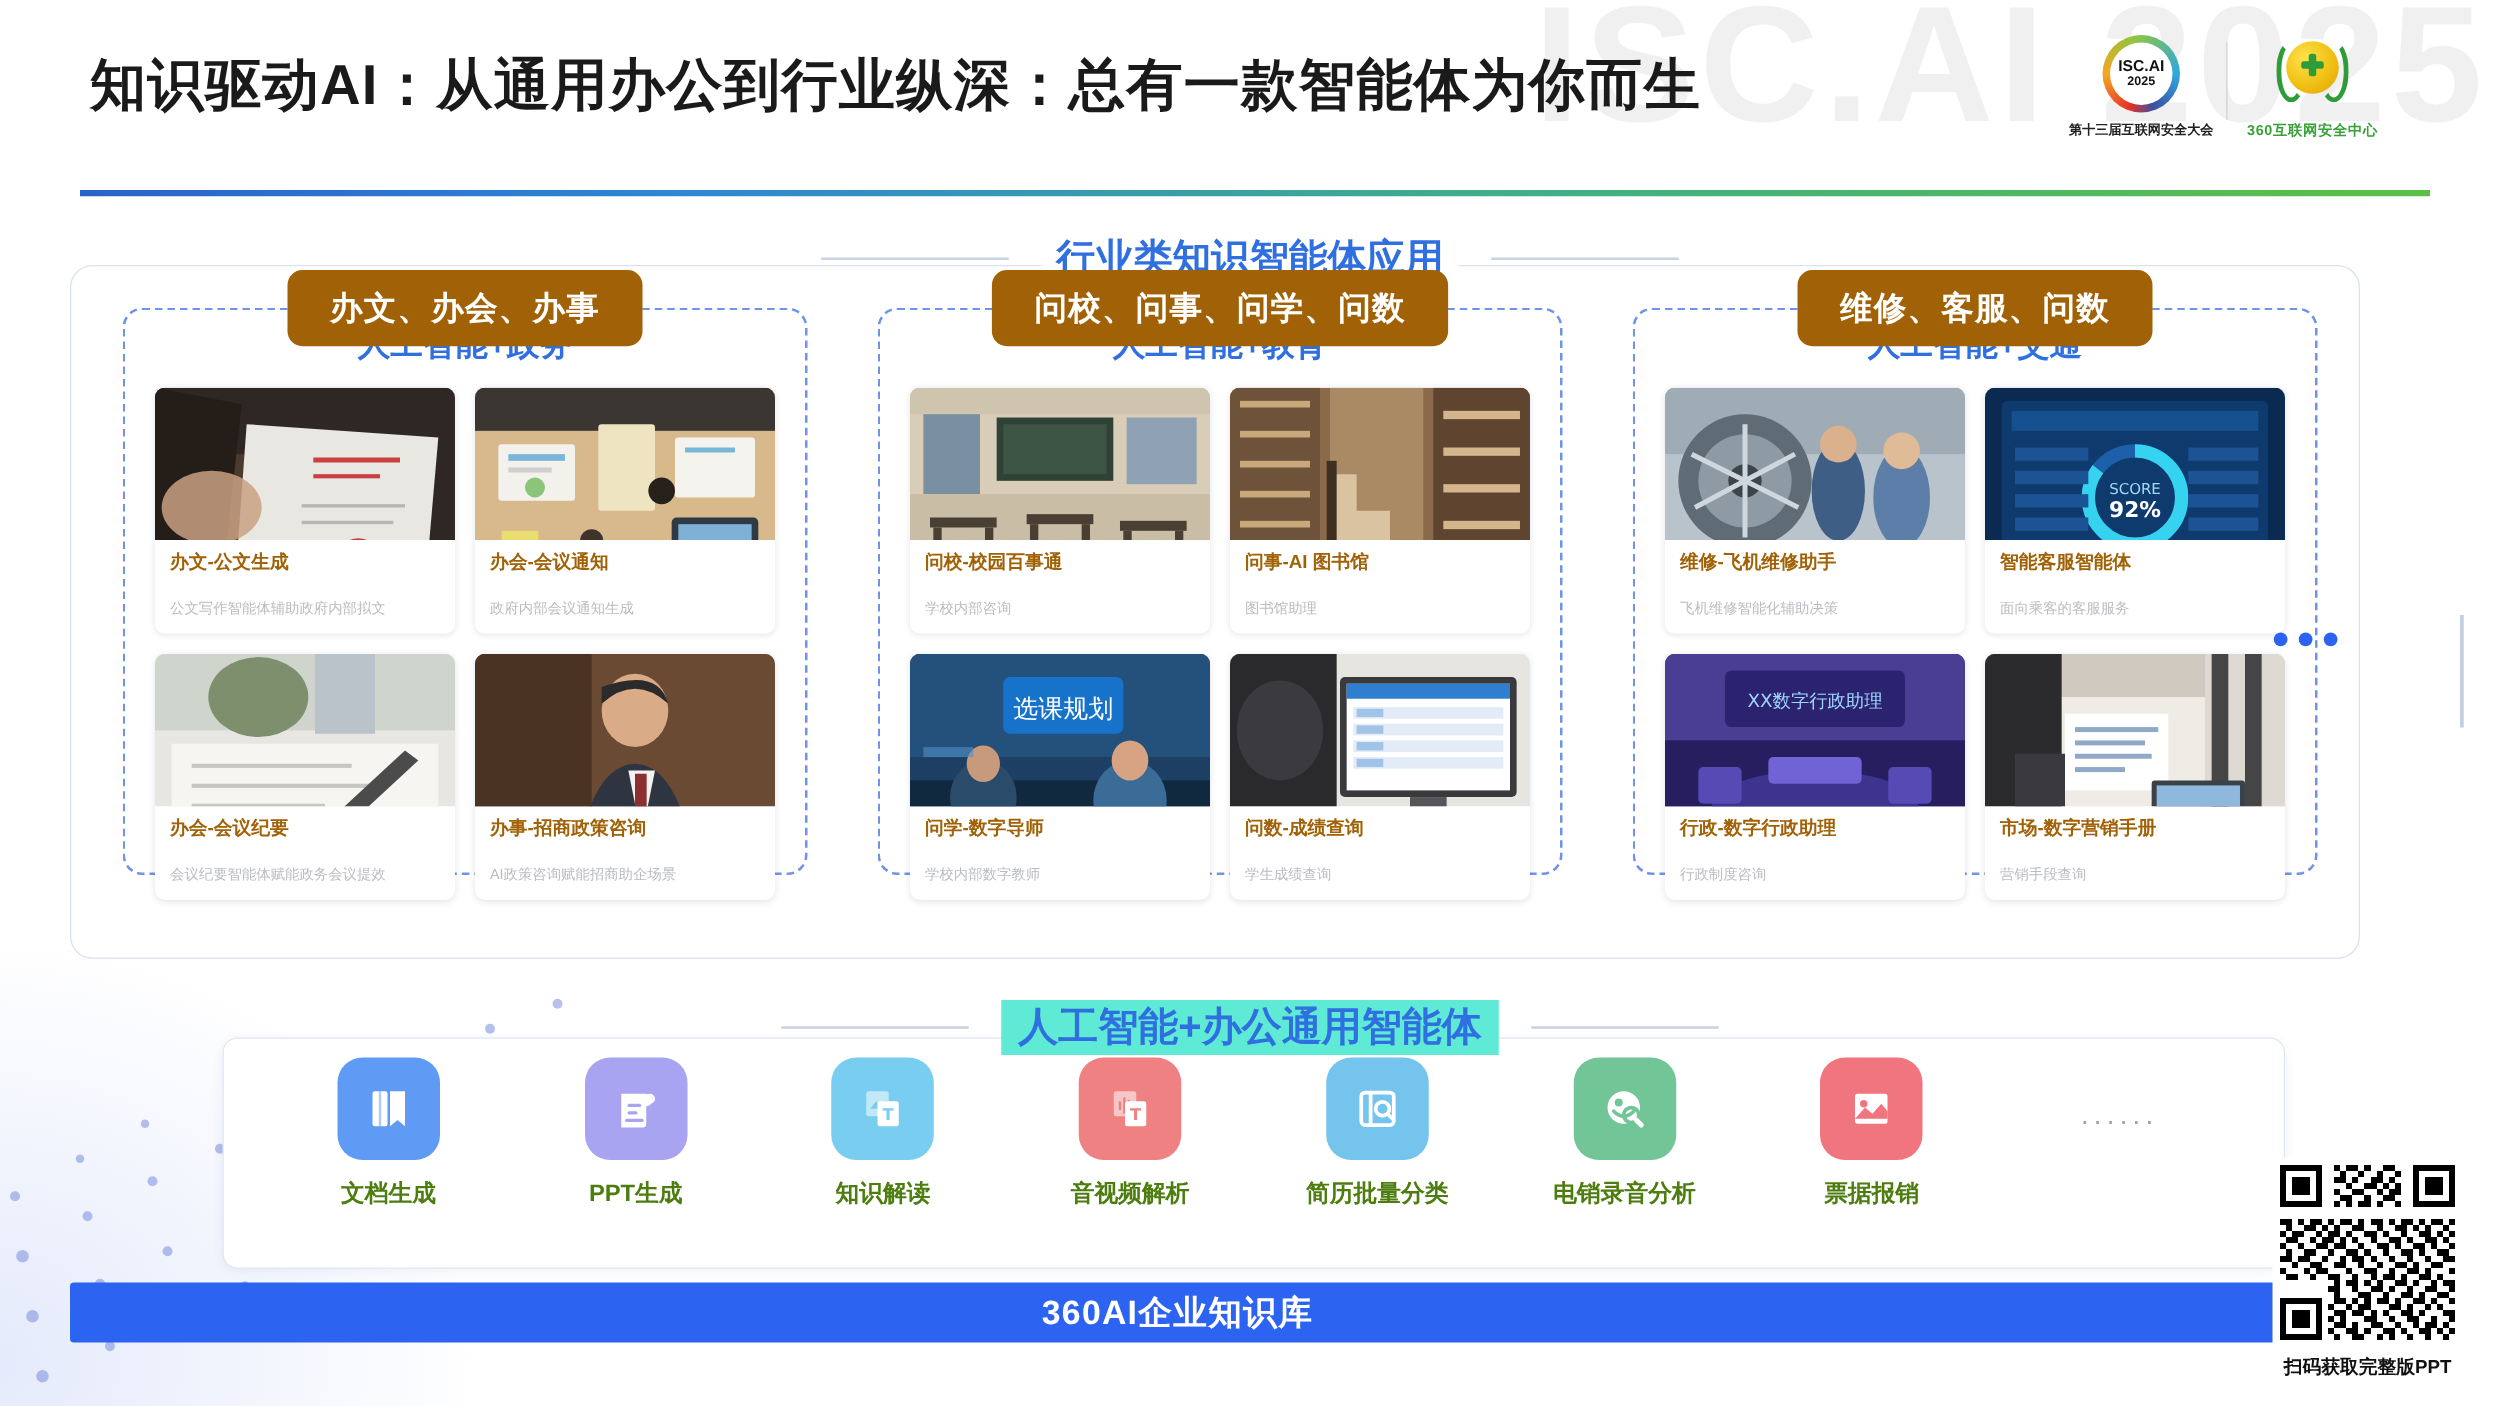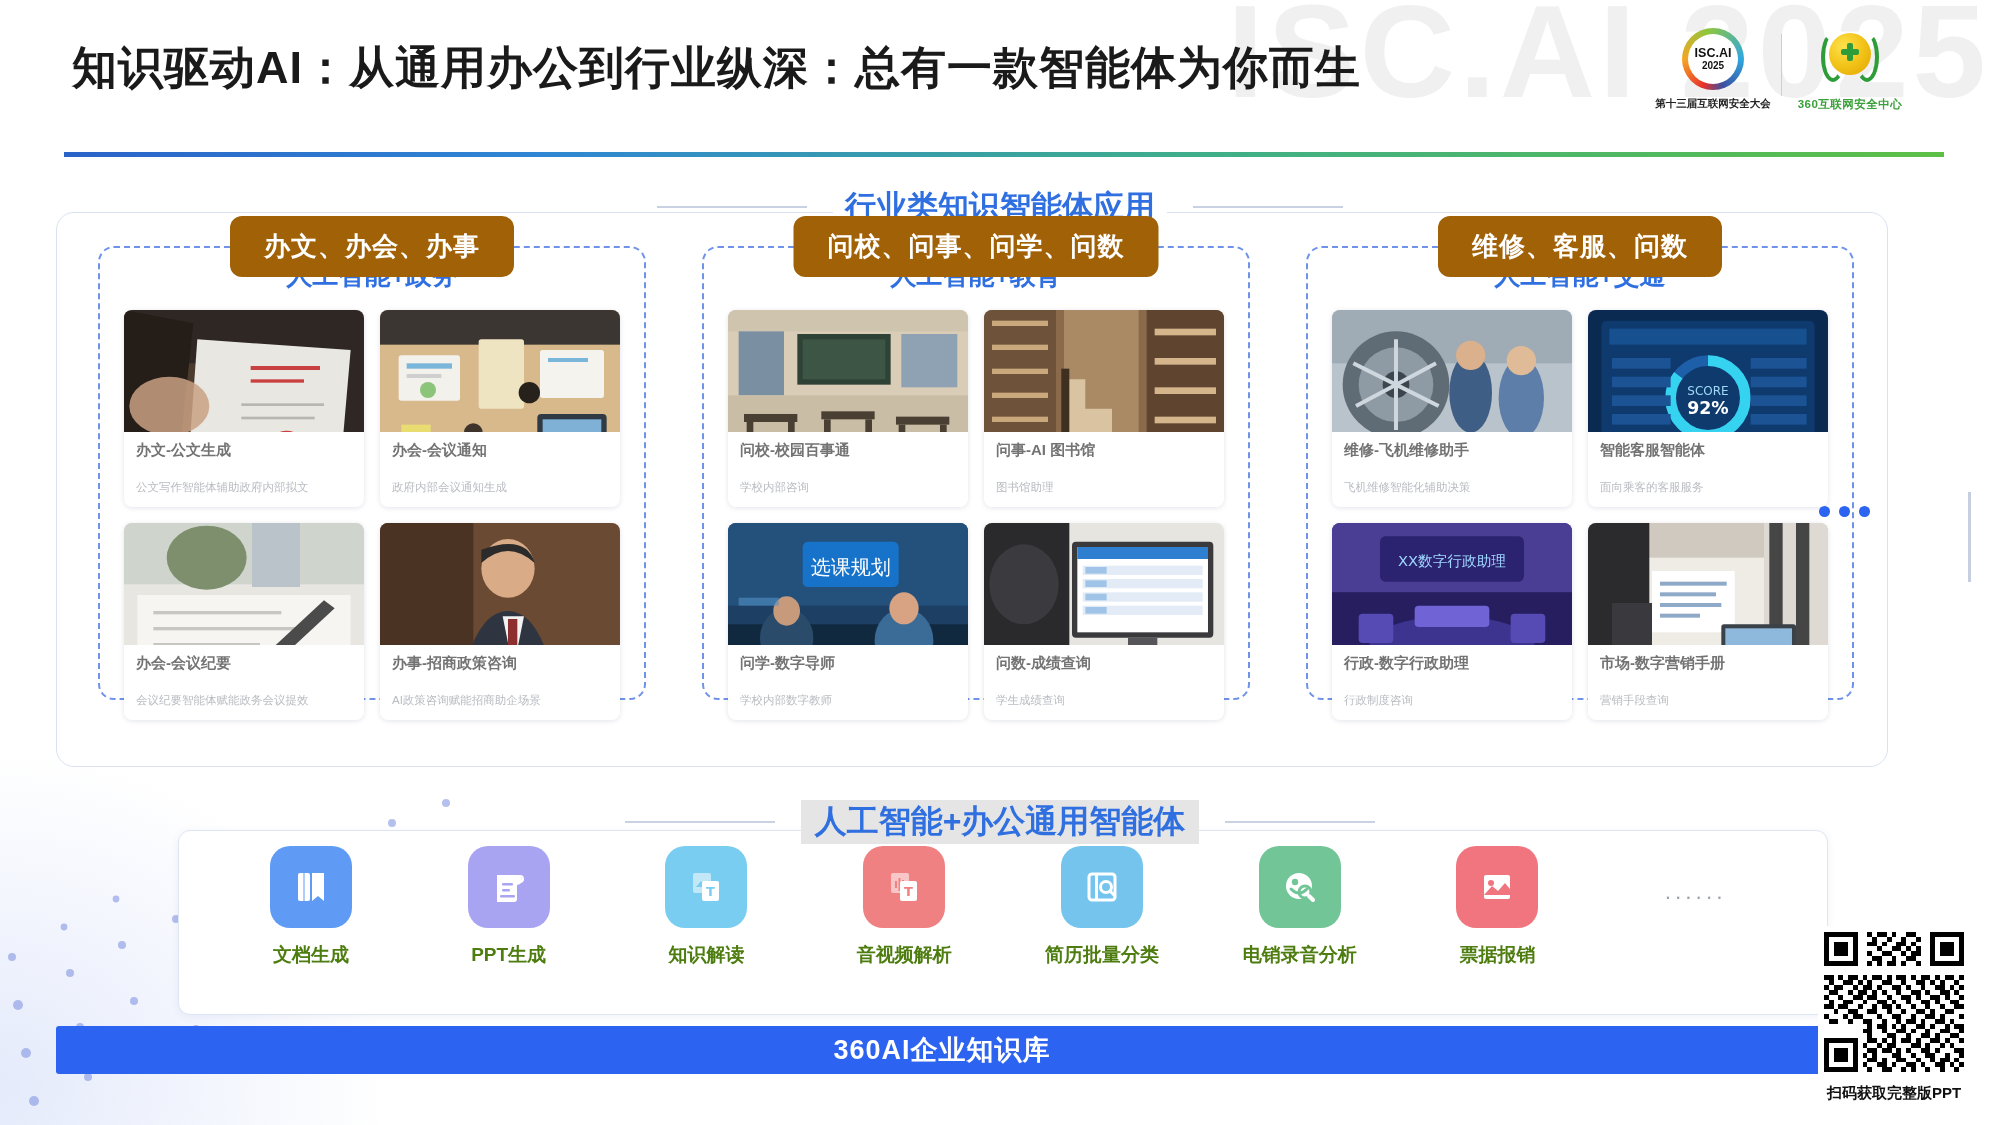--- a/index.html
+++ b/index.html
@@ -114,37 +114,37 @@
   .grid {
     position: absolute; top: 98px; left: 42px; right: 42px;
     display: grid; grid-template-columns: 1fr 1fr; gap: 16px 16px;
   }
   .card {
     background: #fff; border-radius: 8px; overflow: hidden;
     box-shadow: 0 1px 5px rgba(30,50,90,.13);
   }
   .card .thumb { width: 100%; height: 122px; position: relative; overflow: hidden; }
   .card .meta { padding: 9px 12px 12px 12px; }
-  .card .ttl { font-size: 15px; font-weight: bold; color: #737373; line-height: 1.2; }
+  .card .ttl { font-size: 15px; font-weight: bold; color: #a16207; line-height: 1.2; }
   .card .sub { font-size: 11.5px; color: #b9bcc2; margin-top: 22px; line-height: 1.2; }
 
   .dots3 {
     position: absolute; right: 18px; top: 294px; display: flex; gap: 9px;
   }
   .dots3 i { width: 11px; height: 11px; border-radius: 50%; background: #2c63f0; display: block; }
   .vrule { position: absolute; right: 0px; top: 490px; width: 3px; height: 90px; background: #c6cfe0; }
 
   
   .office-head {
     position: absolute; top: 800px; left: 0; width: 2000px;
     display: flex; align-items: center; justify-content: center; gap: 26px; z-index: 4;
   }
   .office-head .line { width: 150px; height: 2px; background: #c9d2e3; }
   .office-head .txt {
-    font-size: 32px; font-weight: bold; color: #2f6fe0; background: #e5e5e5; padding: 0 14px; white-space: nowrap;
+    font-size: 32px; font-weight: bold; color: #2f6fe0; background: #5eead4; padding: 0 14px; white-space: nowrap;
   }
   .office-panel {
     position: absolute; left: 178px; top: 830px; width: 1650px; height: 185px;
     background: #fff; border: 1.5px solid #dfe6f3; border-radius: 12px;
     box-shadow: 0 2px 9px rgba(40,70,140,.07);
   }
   .office-row {
     position: absolute; left: 178px; top: 846px; width: 1650px; height: 160px;
     display: flex; align-items: flex-start; padding: 0 34px;
   }

